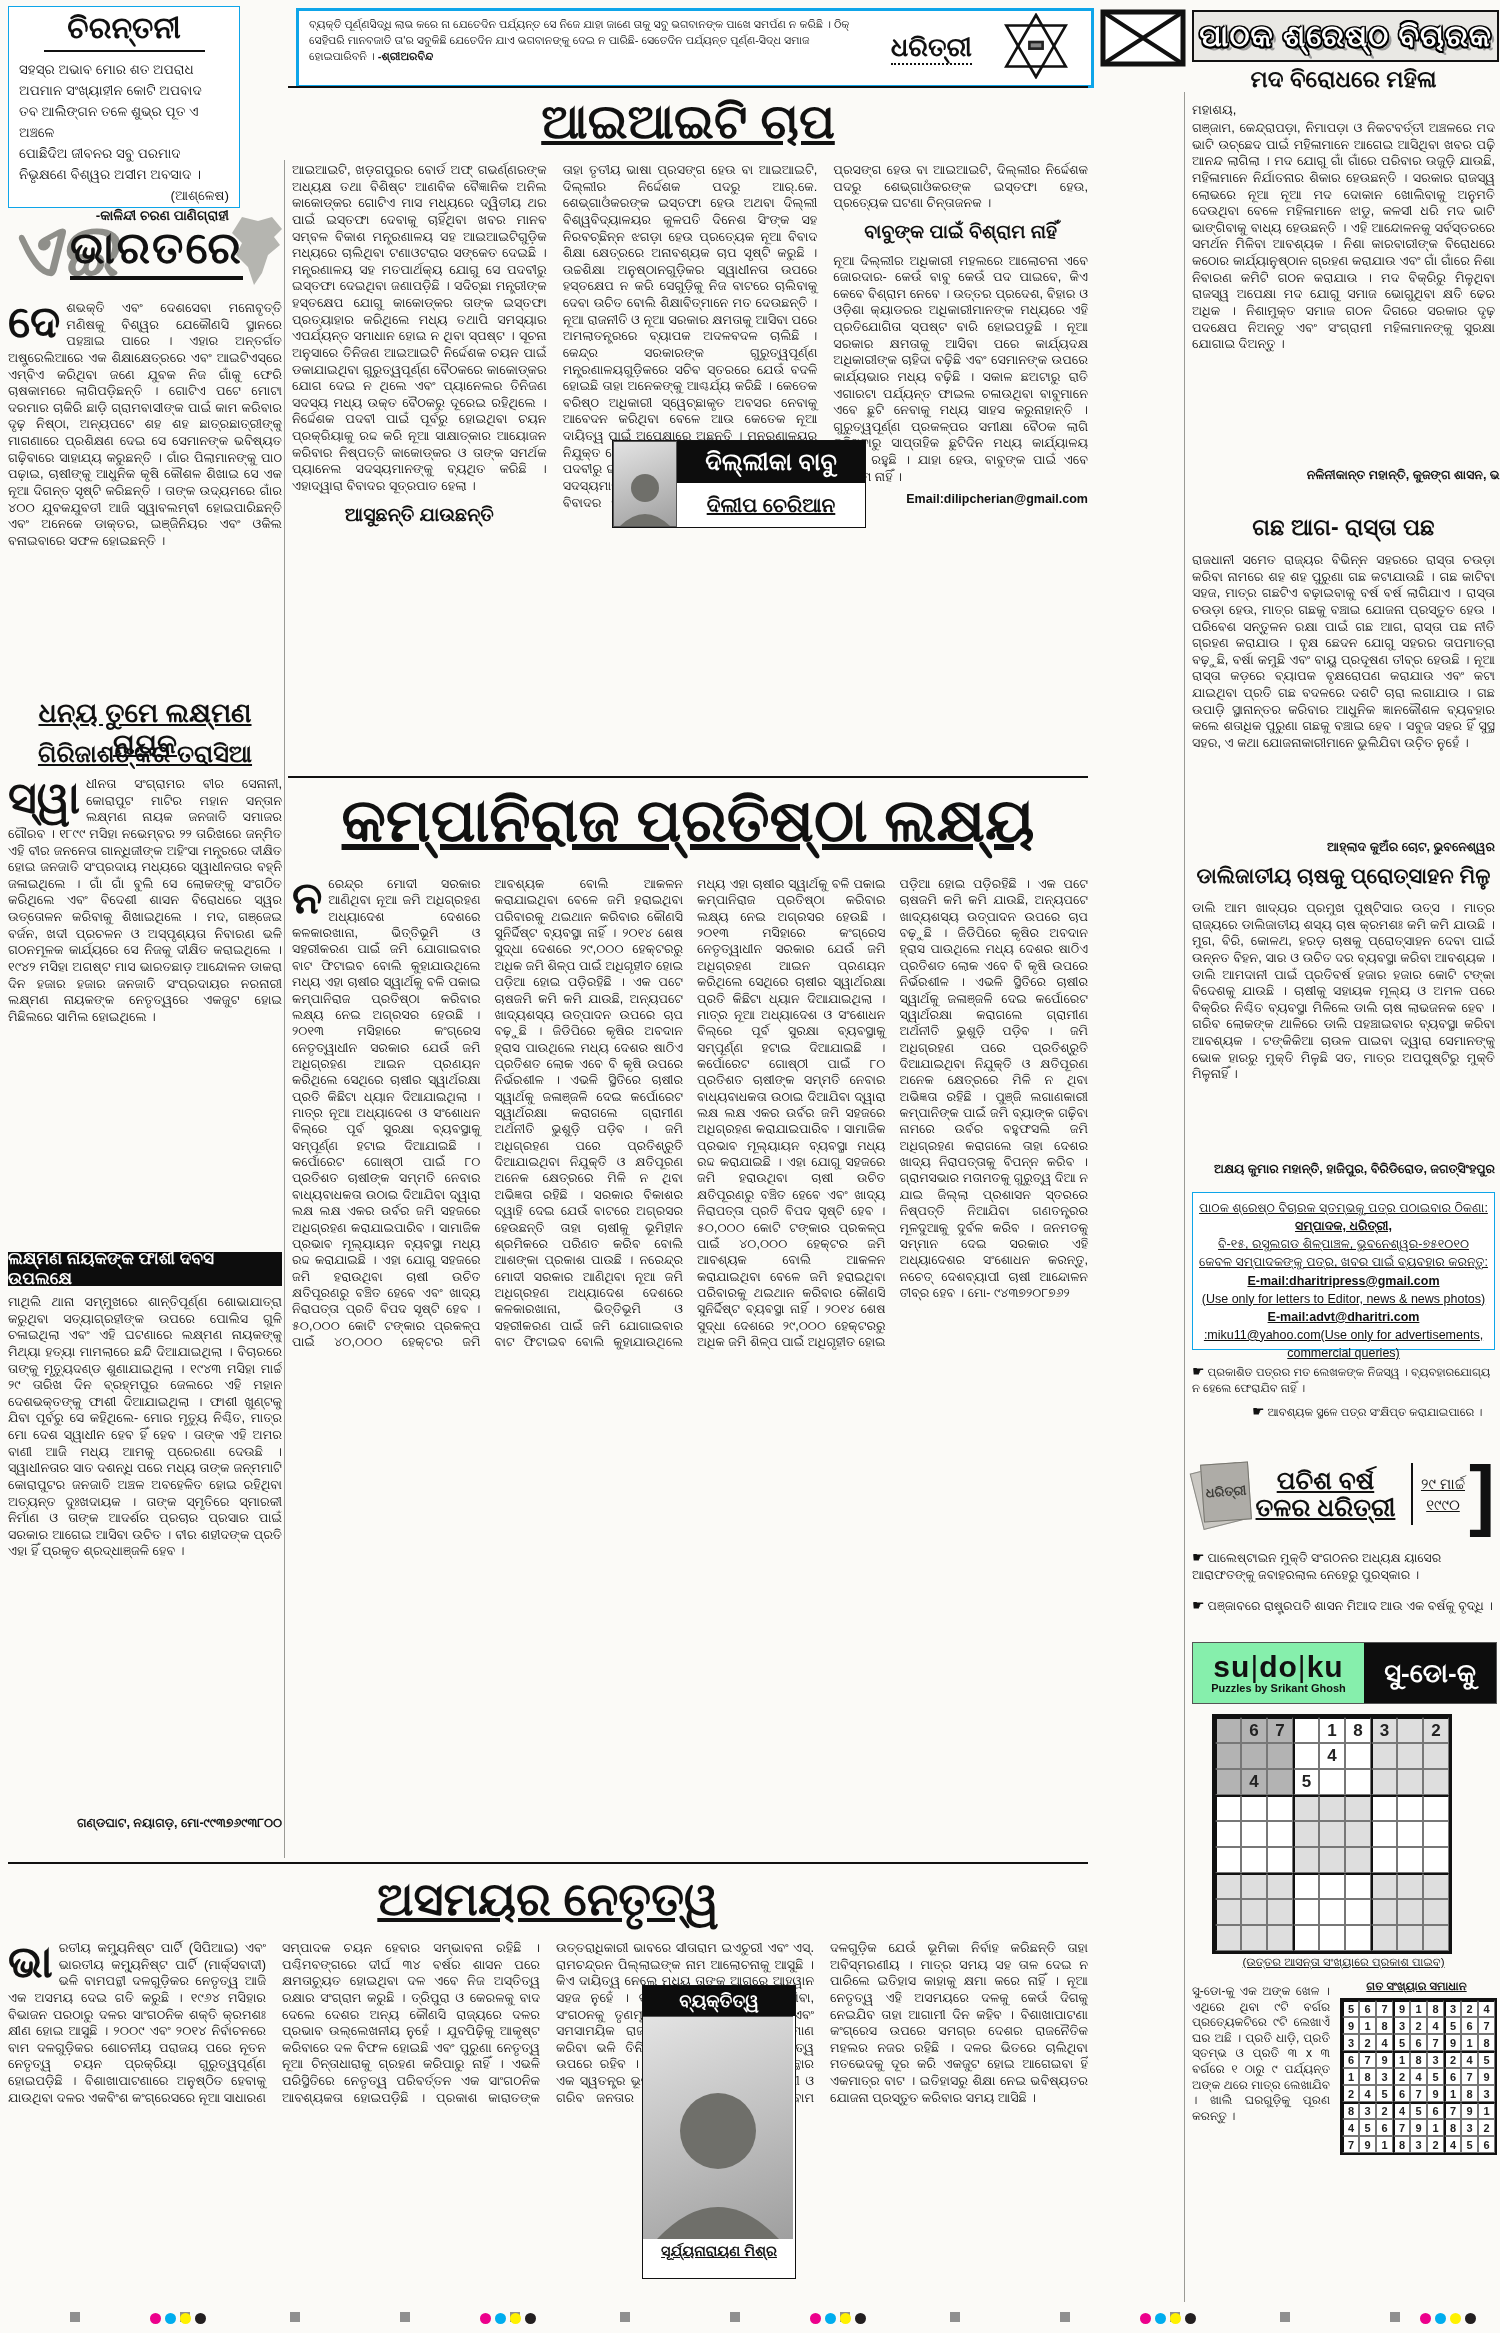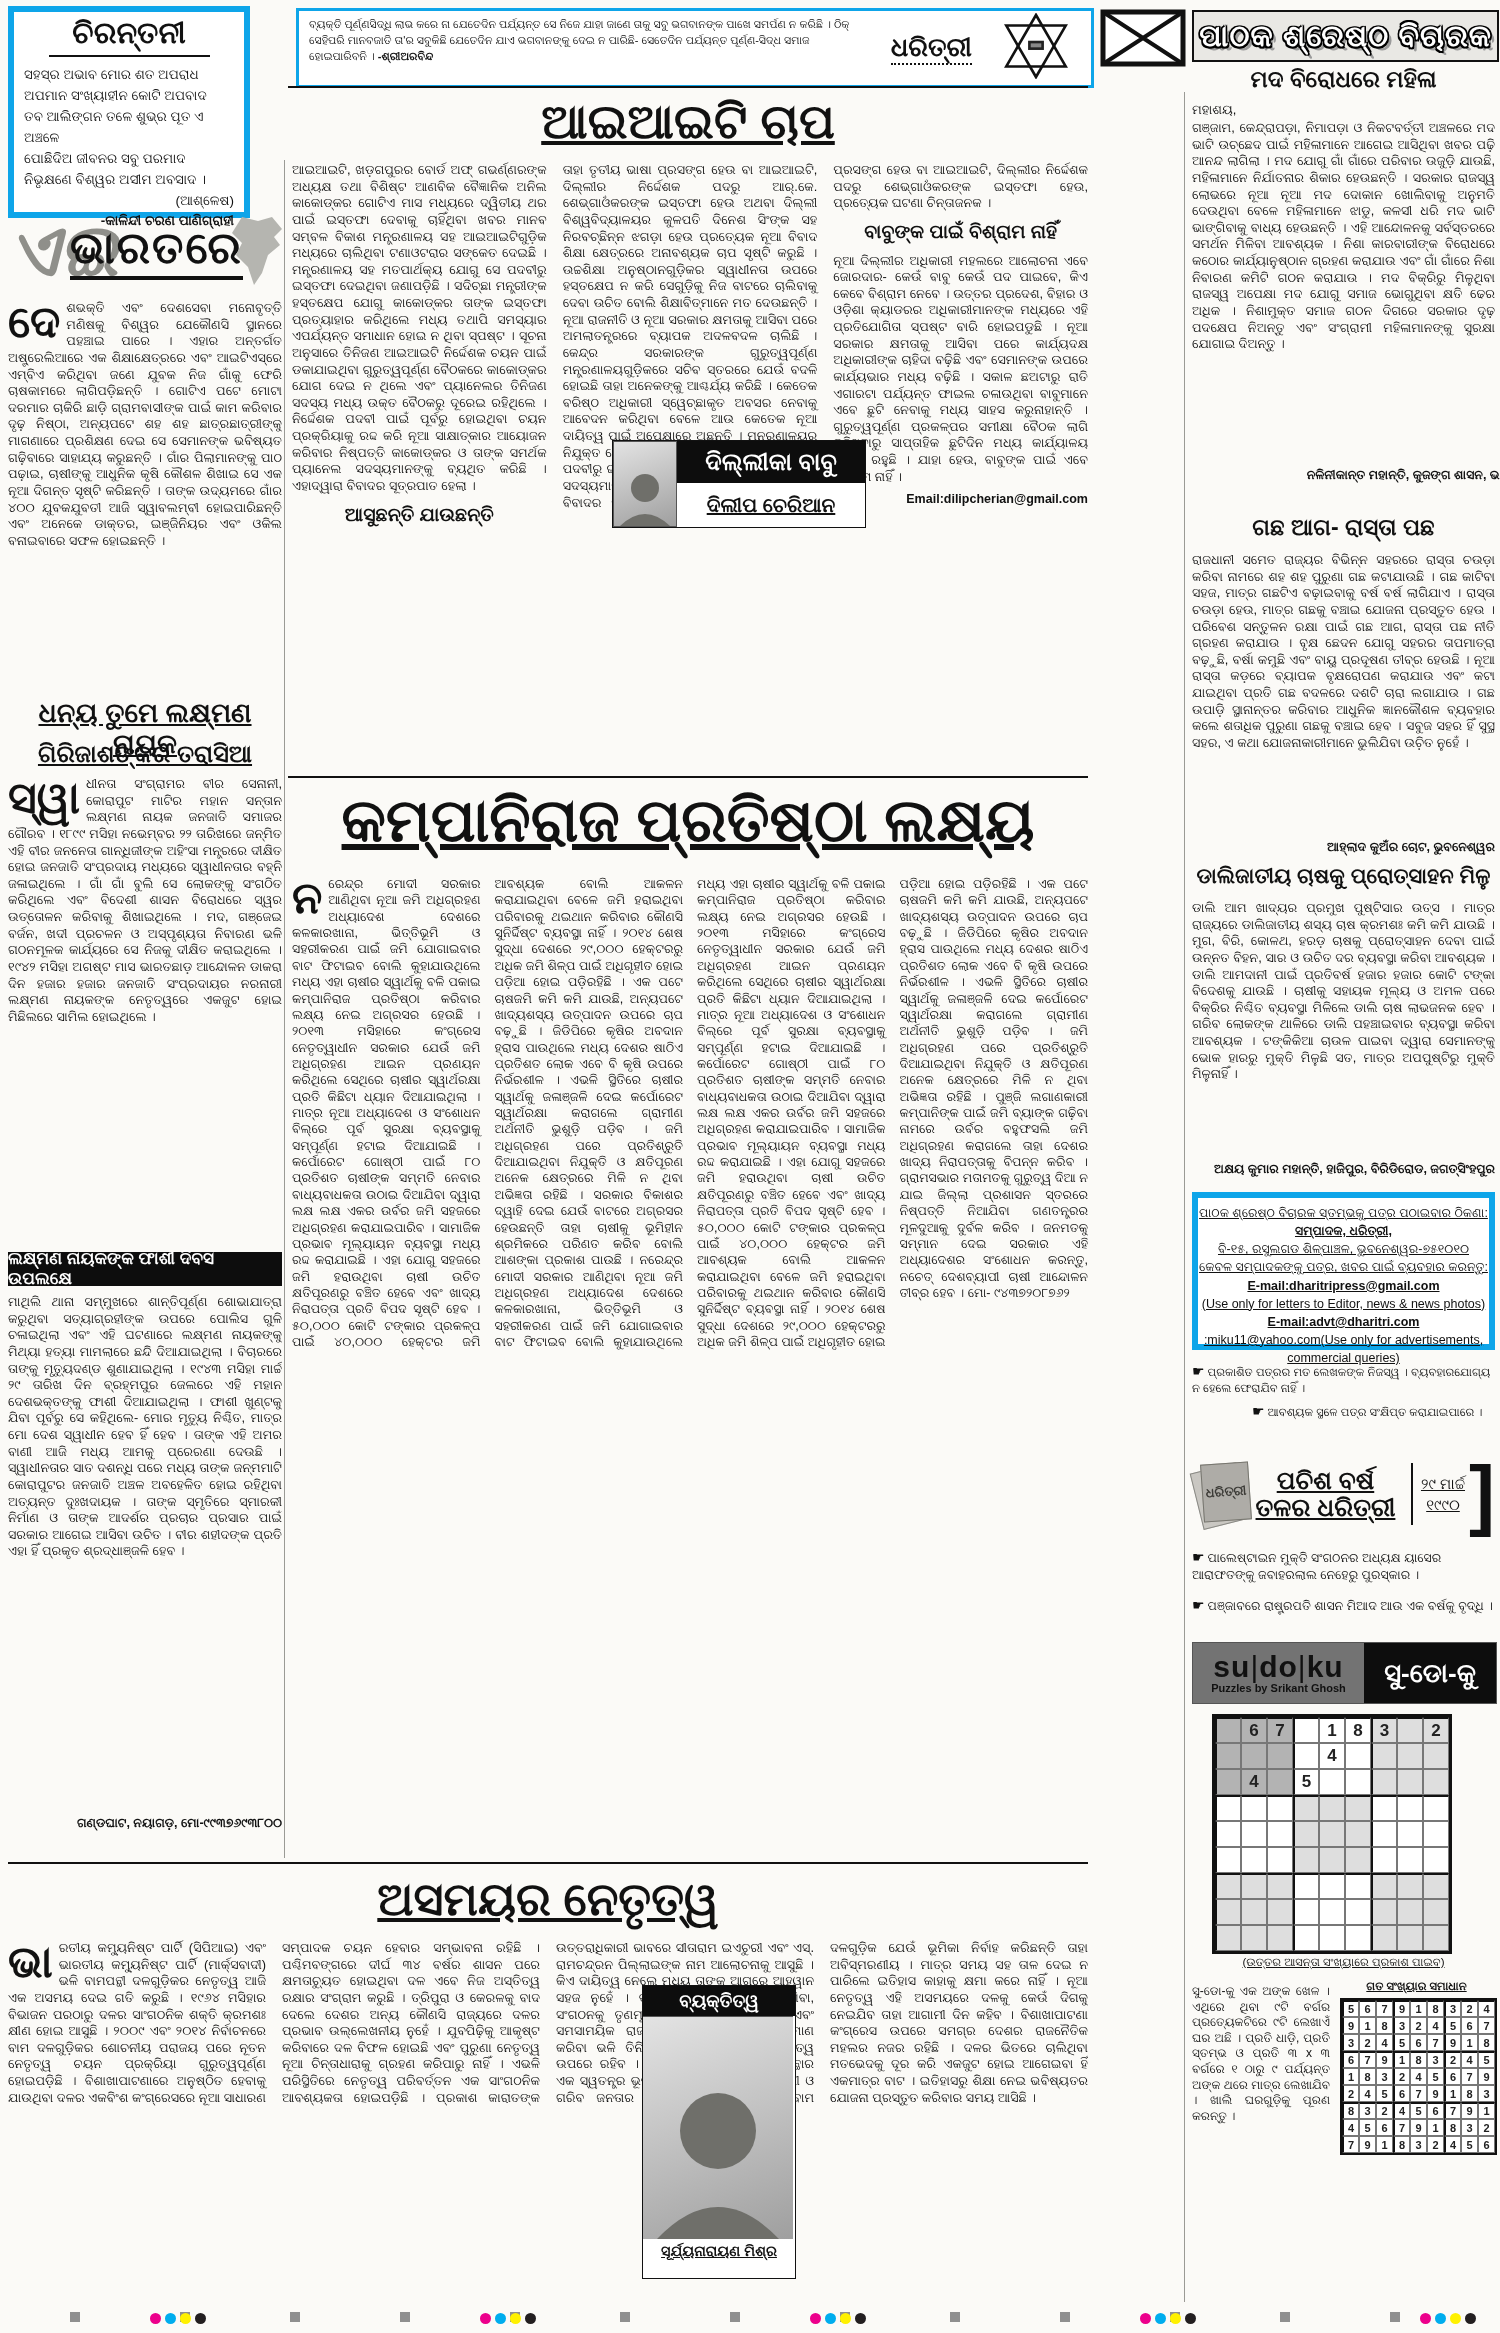--- a/index.html
+++ b/index.html
@@ -7,21 +7,21 @@
         font-family:"Liberation Sans","DejaVu Sans",sans-serif;overflow:hidden;}
   .abs{position:absolute;}
   .just{text-align:justify;line-height:1.3;font-size:12.8px;overflow:hidden;}
   .ctr{text-align:center;text-decoration:underline;}
   .b{font-weight:bold;}
   .rule-h{position:absolute;background:#111;height:2px;}
   .rule-v{position:absolute;background:#9a9a95;width:1px;}
   .dropcap{float:left;font-size:44px;line-height:.85;font-weight:bold;padding:3px 6px 0 0;}
   h1,h2,h3,h4{margin:0;font-weight:bold;}
   
-  .box{border:6px solid #0ea5e9;background:#fff;}
+  .box{border:1px solid #0ea5e9;background:#fff;}
   .chir-title{font-size:30px;text-align:center;border-bottom:2px solid #111;
               width:70%;margin:4px auto 8px;padding-bottom:4px;}
   .poem{font-size:13.5px;line-height:1.55;padding:0 10px;}
   .hollow{font-weight:900;color:#fff;letter-spacing:1px;
     text-shadow:-1.5px 0 #000,1.5px 0 #000,0 -1.5px #000,0 1.5px #000,
                 -1.5px -1.5px #000,1.5px 1.5px #000,-1.5px 1.5px #000,1.5px -1.5px #000,
                 4px 4px 0 #9b9b9b;}
   .kicker-bar{background:#0d0d0d;color:#fff;display:flex;align-items:center;justify-content:center;}
   .ph{background:linear-gradient(160deg,#e3e3e3,#9f9f9f);border:1px solid #555;
       display:flex;align-items:flex-end;justify-content:center;overflow:hidden;}
@@ -140,21 +140,21 @@
   </div>
 
   <div class="abs note" style="left:1192px;top:1548px;width:303px;font-size:12.5px;">
     <span class="hand">☛</span><span>ପାଲେଷ୍ଟାଇନ ମୁକ୍ତି ସଂଗଠନର ଅଧ୍ୟକ୍ଷ ୟାସେର ଆରାଫତଙ୍କୁ ଜବାହରଲାଲ ନେହେରୁ ପୁରସ୍କାର ।</span>
   </div>
   <div class="abs note" style="left:1192px;top:1596px;width:303px;font-size:12.5px;">
     <span class="hand">☛</span><span>ପଞ୍ଜାବରେ ରାଷ୍ଟ୍ରପତି ଶାସନ ମିଆଦ ଆଉ ଏକ ବର୍ଷକୁ ବୃଦ୍ଧି ।</span>
   </div>
 
   <div class="abs" style="left:1192px;top:1642px;width:303px;height:60px;display:flex;border:1px solid #555;">
-    <div style="flex:1;background:#737373;display:flex;flex-direction:column;align-items:center;justify-content:center;">
+    <div style="flex:1;background:#86efac;display:flex;flex-direction:column;align-items:center;justify-content:center;">
       <div style="font-size:30px;font-weight:900;letter-spacing:1px;line-height:1;">
         <span>su</span><span style="font-weight:300;">|</span><span>do</span><span style="font-weight:300;">|</span><span>ku</span>
       </div>
       <div style="font-size:11px;font-weight:bold;">Puzzles by Srikant Ghosh</div>
     </div>
     <div class="kicker-bar" style="width:132px;font-size:26px;font-weight:bold;">ସୁ-ଡୋ-କୁ</div>
   </div>
 
   <div id="sudoku-grid" class="abs sgrid" style="left:1212px;top:1714px;width:234px;height:234px;grid-template-columns:repeat(9,26px);grid-template-rows:repeat(9,26px);">
       <div class="cell dark" style="font-size: 17px; border-left: 2px solid rgb(17, 17, 17); border-top: 2px solid rgb(17, 17, 17);"></div>

